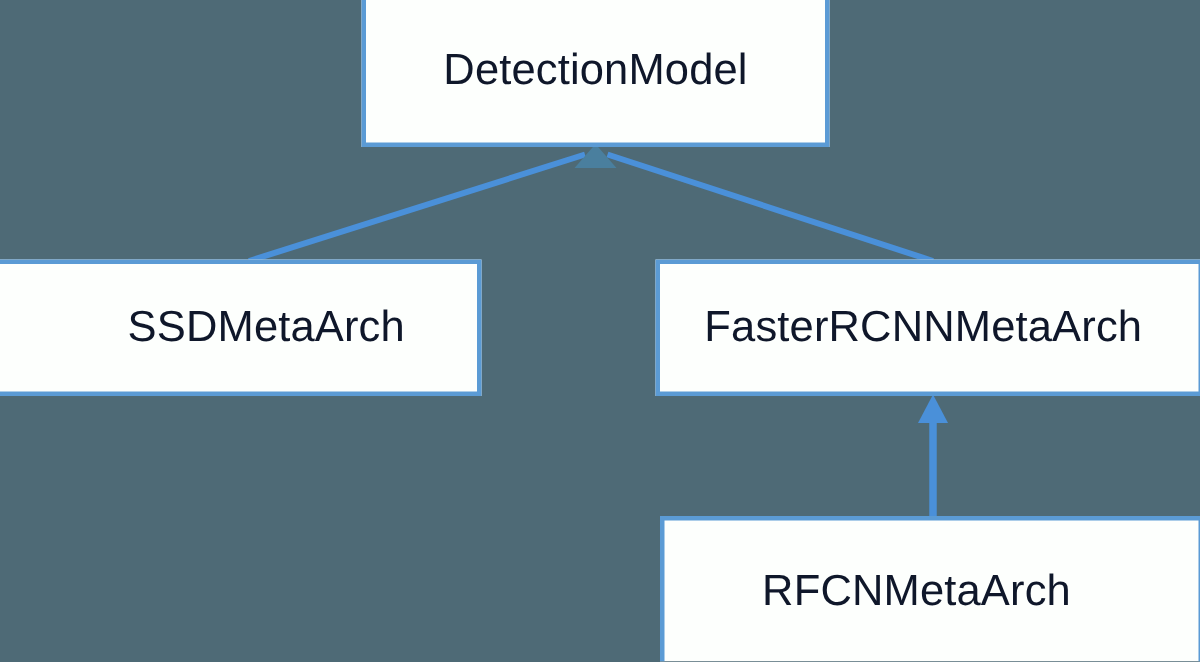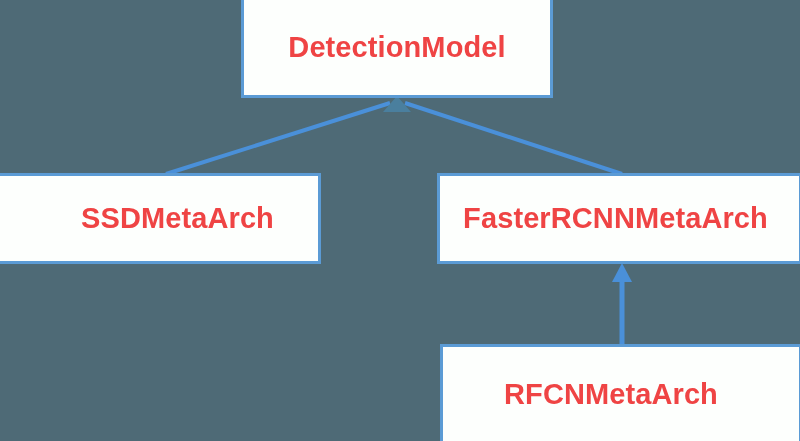--- a/index.html
+++ b/index.html
@@ -27,23 +27,23 @@
     position: absolute;
     box-sizing: border-box;
     background: #fdfffd;
     border: 3px solid #5b9bd5;
     display: flex;
     align-items: center;
     justify-content: center;
     z-index: 2;
   }
   .class-node-label {
-    color: #ef4444;
+    color: #0f172a;
     font-size: 29px;
-    font-weight: 700;
+    font-weight: 400;
     letter-spacing: 0.1px;
     line-height: 1;
     white-space: nowrap;
   }
   
   #node-detection-model   { left: 241px; top: -4px;  width: 312px; height: 102px; }
   #node-ssd-meta-arch     { left: -6px;  top: 173px; width: 327px; height: 91px;  }
   #node-faster-rcnn       { left: 437px; top: 173px; width: 365px; height: 91px;  }
   #node-rfcn-meta-arch    { left: 440px; top: 344px; width: 362px; height: 101px; }
   #node-ssd-meta-arch .class-node-label { transform: translateX(6px); margin-left: 28px; }

